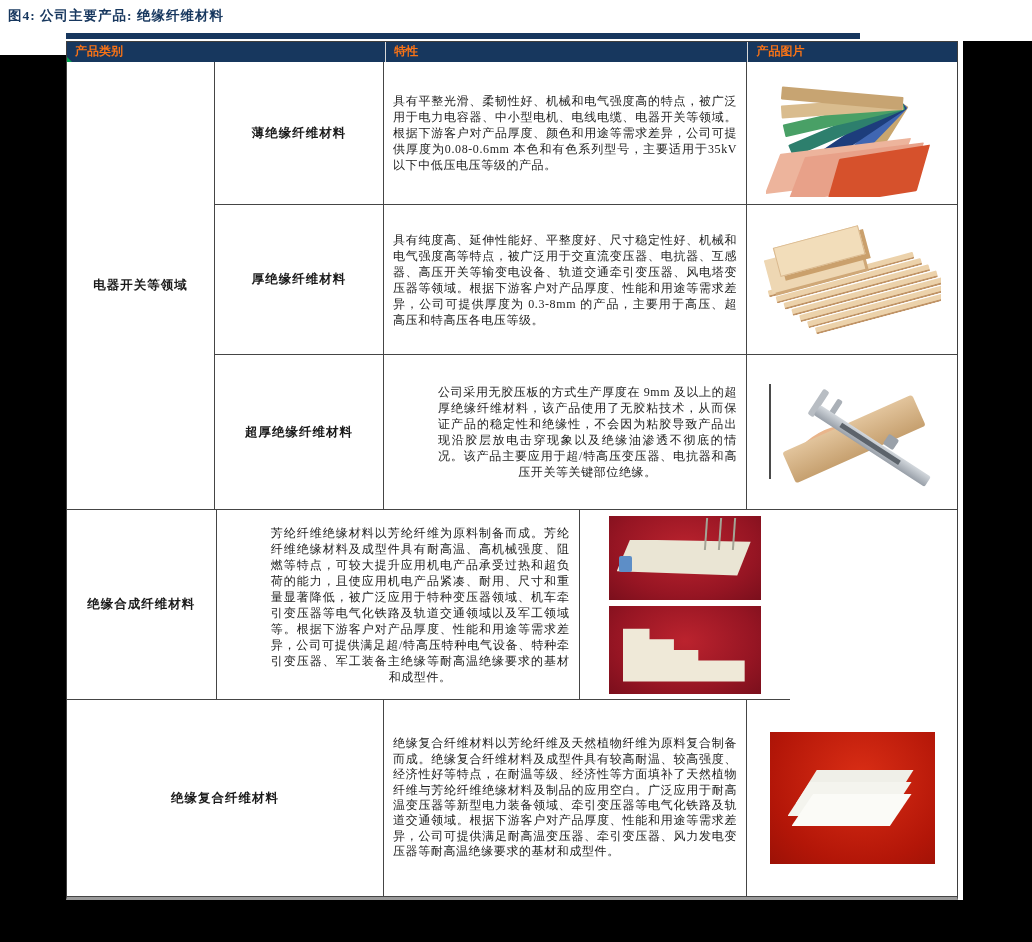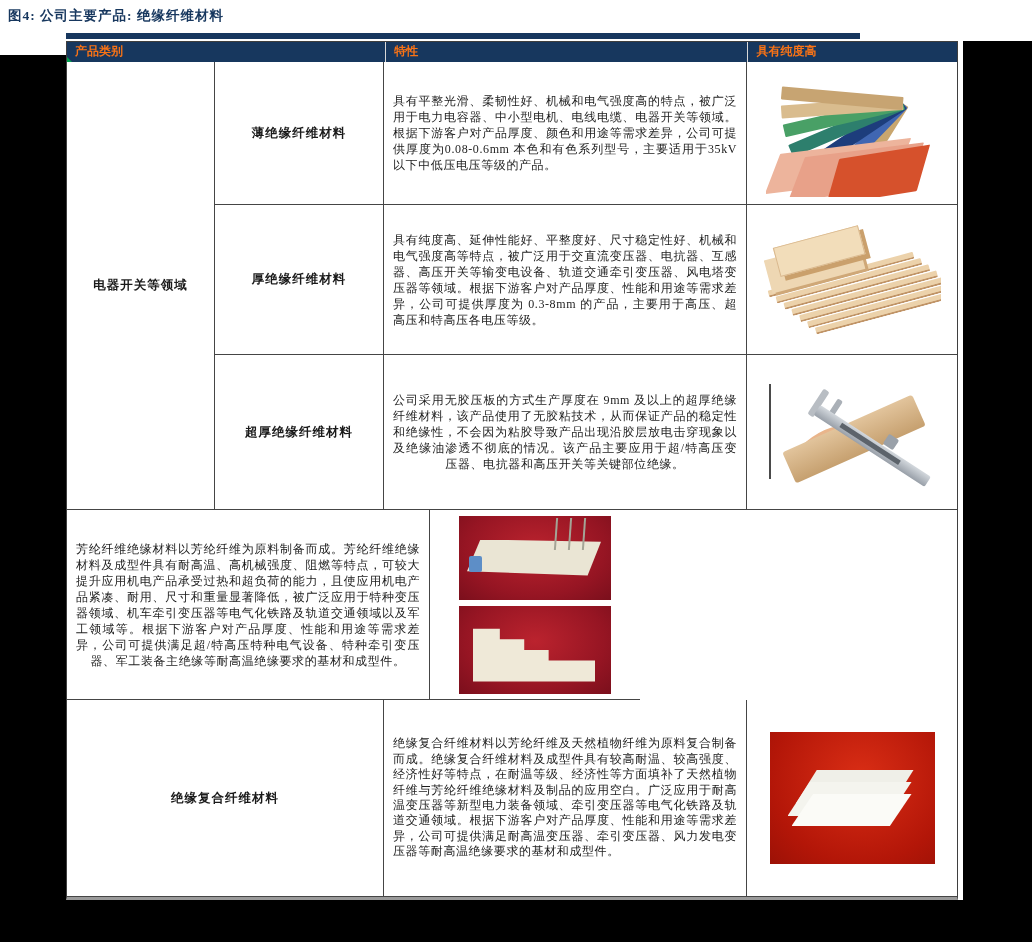--- a/index.html
+++ b/index.html
@@ -38,21 +38,21 @@
   .cat-wide { width:319px; }
   .rows { width:742px; }
   .row  { display:flex; }
   .sub  { width:169px; border-right:1px solid #454545; border-bottom:1px solid #454545;
           display:flex; align-items:center; justify-content:center; text-align:center;
           font-size:12.5px; font-weight:bold; color:#1a1a1a; letter-spacing:1px; }
   .feat { width:363px; border-right:1px solid #454545; border-bottom:1px solid #454545;
           padding:4px 9px; display:flex; align-items:center; overflow:hidden; }
   .feat p { font-size:12px; line-height:16px; letter-spacing:0.6px; text-align:justify;
             color:#1c1c1c; }
-  .feat.last-center p { text-align-last:center; }
+  .feat.last-center p { text-align-last:center;margin-left:45px; }
   .g5 .feat p { line-height:15.4px; }
   .imgc { width:210px; border-bottom:1px solid #454545; display:flex; align-items:center;
           justify-content:center; overflow:hidden; background:#fff; }
   .h-r1 { height:143px; } .h-r2 { height:150px; } .h-r3 { height:155px; }
   .h-r4 { height:190px; } .h-r5 { height:197px; }
 
   
   .photo { position:relative; overflow:hidden; background:#fff; }
 
   
@@ -132,21 +132,21 @@
 
       <div class="hdr">
         <div class="hc1">
           <span>产品类别</span>
           <span class="green-corner"></span>
         </div>
         <div class="hc2">
           <span>特性</span>
         </div>
         <div class="hc3">
-          <span>具有纯度高</span>
+          <span>产品图片</span>
         </div>
       </div>
 
       <div class="group">
         <div class="cat">电器开关等领域</div>
         <div class="rows">
 
           <div class="row h-r1">
             <div class="sub">薄绝缘纤维材料</div>
             <div class="feat">
@@ -207,20 +207,21 @@
                   </div>
                 <div class="knob"></div>
               </div>
             </div>
           </div>
 
         </div>
       </div>
 
       <div class="group">
+        <div class="cat">绝缘合成纤维材料</div>
         <div class="rows">
           <div class="row h-r4">
             <div class="feat last-center">
               <p>芳纶纤维绝缘材料以芳纶纤维为原料制备而成。芳纶纤维绝缘材料及成型件具有耐高温、高机械强度、阻燃等特点，可较大提升应用机电产品承受过热和超负荷的能力，且使应用机电产品紧凑、耐用、尺寸和重量显著降低，被广泛应用于特种变压器领域、机车牵引变压器等电气化铁路及轨道交通领域以及军工领域等。根据下游客户对产品厚度、性能和用途等需求差异，公司可提供满足超/特高压特种电气设备、特种牵引变压器、军工装备主绝缘等耐高温绝缘要求的基材和成型件。</p>
             </div>
             <div class="imgc h-r4">
               <div id="photo4" class="photo">
                 <div class="red-velvet ph-top">
                   <div class="flat-sheet"></div>
                   <div class="sline" style="left:96px"></div>

